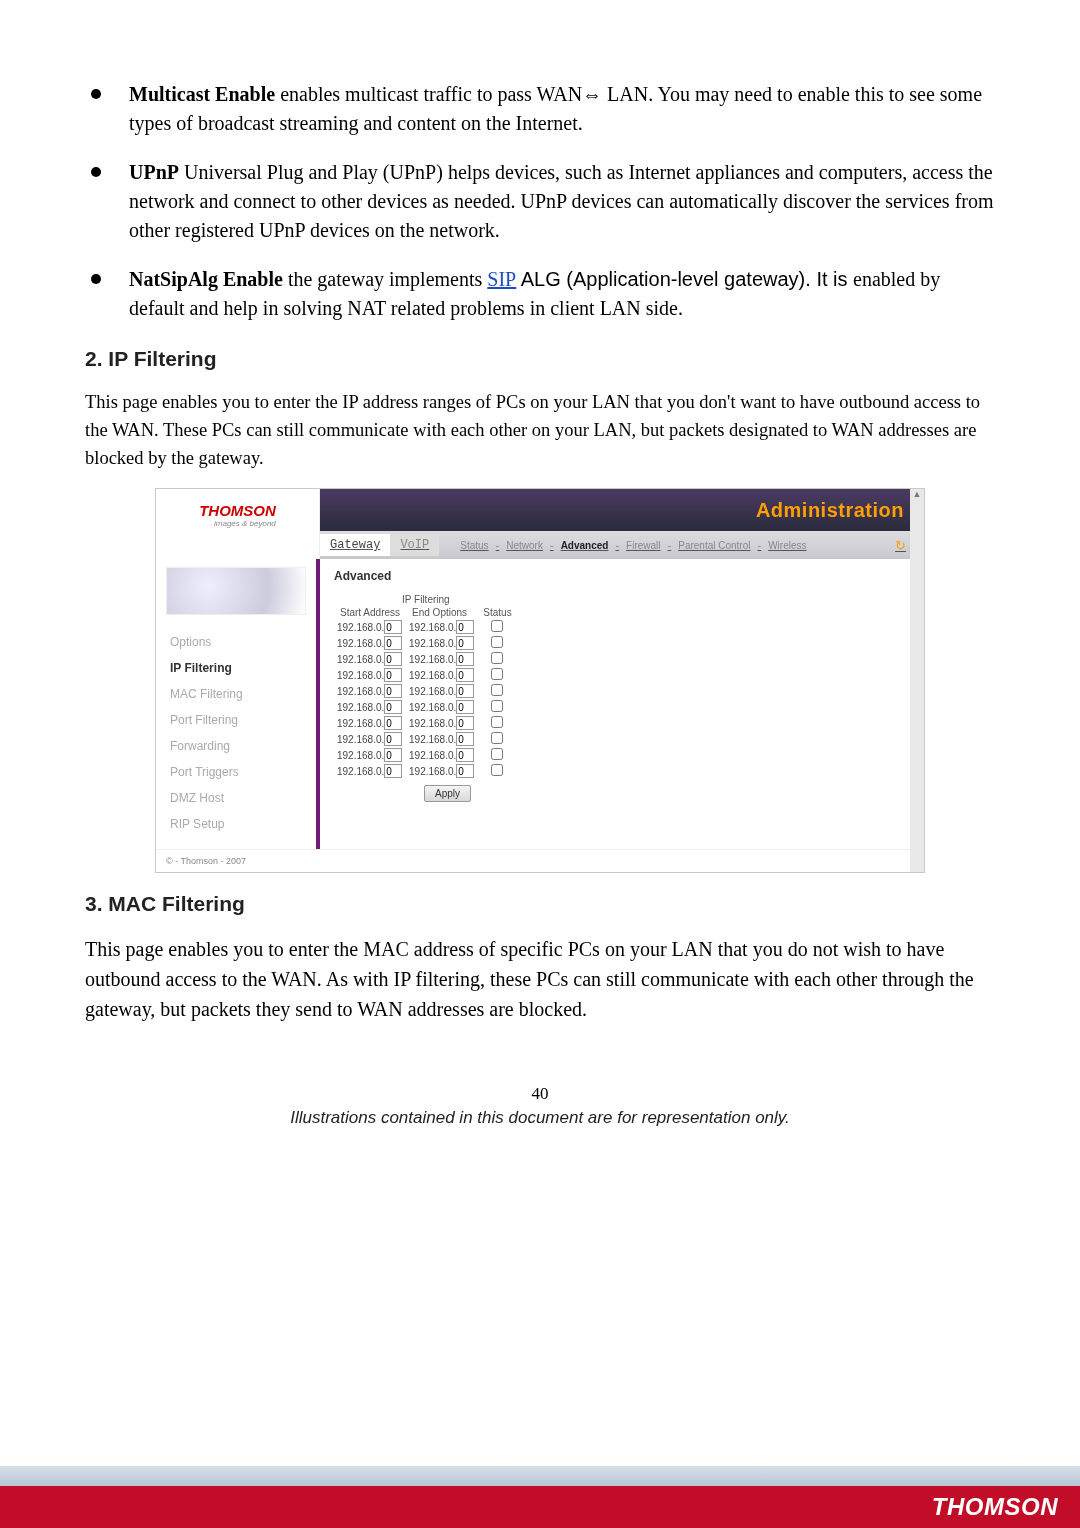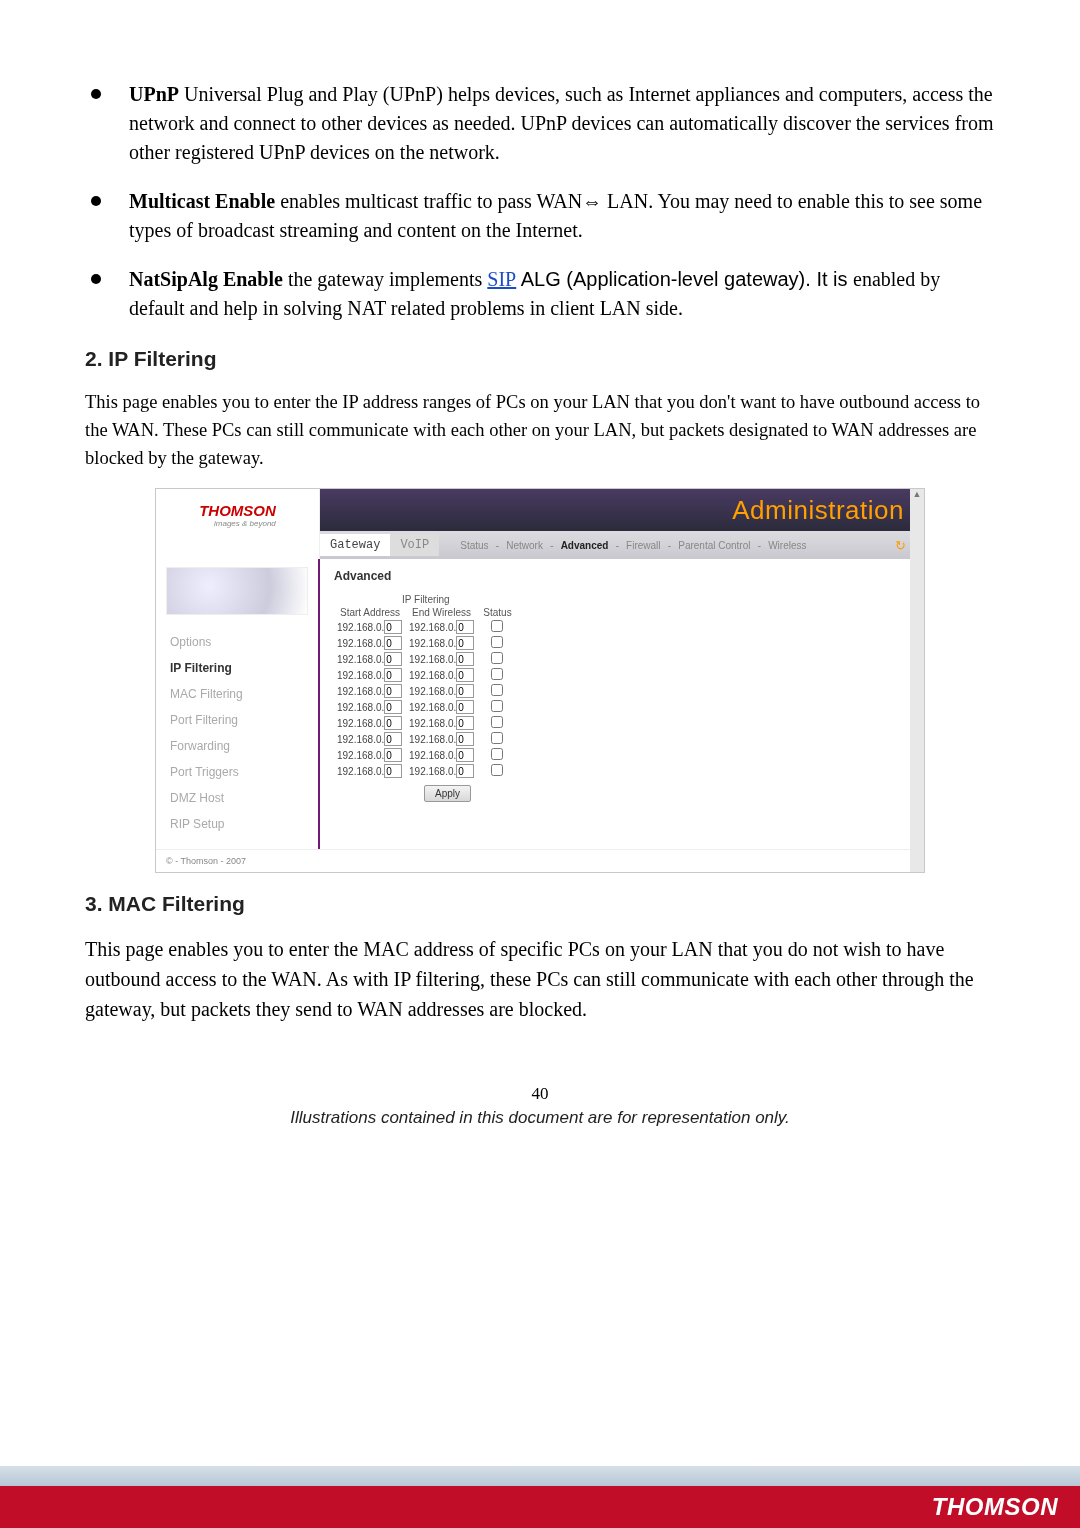--- a/index.html
+++ b/index.html
@@ -100,39 +100,40 @@
       flex: 1;
       background: linear-gradient(180deg, #4a3a62 0%, #2b2b3b 100%);
       display: flex;
       align-items: center;
       justify-content: flex-end;
       padding-right: 20px;
     }
     .shot-header-right .admin {
       font-family: "Segoe UI", Arial, sans-serif;
       color: #ff9f00;
-      font-size: 26px;
-      font-weight: 400;
+      font-size: 20px;
+      font-weight: 700;
       letter-spacing: 0.5px;
     }
     .shot-scroll {
       position: absolute;
       right: 0; top: 0;
       width: 14px;
       height: 100%;
       background: #e8e8e8;
       display:flex;
       align-items:flex-start;
       justify-content:center;
       font-size:9px;
       color:#777;
     }
     .shot-tabs-row {
       display: flex;
       height: 28px;
+      text-decoration: underline;
     }
     .shot-tabs-left { width: 164px; border-right: 1px solid #eee; }
     .shot-tabs {
       flex: 1;
       background: linear-gradient(180deg,#dcdce0,#c8c8cf);
       display: flex;
       align-items: center;
       font-size: 11px;
       color: #888;
     }
@@ -144,21 +145,21 @@
       font-size: 12px;
     }
     .shot-tabs .sub-tab { padding: 4px 7px; font-size: 10px; }
     .shot-tabs .sub-active { color: #222; font-weight: 600; }
     .shot-body {
       display: flex;
       min-height: 290px;
     }
     .shot-nav {
       width: 164px;
-      border-right: 2px solid #701a75;
+      border-right: 4px solid #701a75;
       padding-top: 6px;
       font-family: Verdana, sans-serif;
     }
     .shot-nav .nav-img {
       height: 48px;
       margin: 2px 10px 14px 10px;
       background: radial-gradient(circle at 30% 40%, #eef 0%, #ccd 60%, #fff 100%);
       border: 1px solid #eee;
     }
     .shot-nav .nav-item {
@@ -272,24 +273,24 @@
     }
     .arrow-bi { font-weight: normal; }
   </style>
 </head>
 <body>
 
 <div class="page">
 
   <ul class="bullets">
     <li>
-      <span class="term">UPnP</span><span> Universal Plug and Play (UPnP) helps devices, such as Internet appliances and computers, access the network and connect to other devices as needed. UPnP devices can automatically discover the services from other registered UPnP devices on the network.</span>
+      <span class="term">Multicast Enable</span><span> enables multicast traffic to pass WAN</span><span class="arrow-bi">⇔</span><span> LAN. You may need to enable this to see some types of broadcast streaming and content on the Internet.</span>
     </li>
     <li>
-      <span class="term">Multicast Enable</span><span> enables multicast traffic to pass WAN</span><span class="arrow-bi">⇔</span><span> LAN. You may need to enable this to see some types of broadcast streaming and content on the Internet.</span>
+      <span class="term">UPnP</span><span> Universal Plug and Play (UPnP) helps devices, such as Internet appliances and computers, access the network and connect to other devices as needed. UPnP devices can automatically discover the services from other registered UPnP devices on the network.</span>
     </li>
     <li>
       <span class="term">NatSipAlg Enable</span><span> the gateway implements </span><a href="#" class="link-sip">SIP</a><span class="segoe"> ALG (Application-level gateway). It is </span><span>enabled by default and help in solving NAT related problems in client LAN side.</span>
     </li>
   </ul>
 
   <h2 class="section">2. IP Filtering</h2>
   <p class="body">This page enables you to enter the IP address ranges of PCs on your LAN that you don't want to have outbound access to the WAN. These PCs can still communicate with each other on your LAN, but packets designated to WAN addresses are blocked by the gateway.</p>
 
   <div class="shot-wrap">
@@ -343,21 +344,21 @@
       <div class="shot-main">
         <div class="panel-title">Advanced</div>
 
         <table class="ipfilter">
           <thead>
             <tr>
               <th colspan="3" style="text-align:center;">IP Filtering</th>
             </tr>
             <tr>
               <th>Start Address</th>
-              <th>End Wireless</th>
+              <th>End Options</th>
               <th>Status</th>
             </tr>
           </thead>
           <tbody id="ip-rows">
               <tr>
                 <td><span class="ip-prefix">192.168.0.</span><input class="ip-octet" value="0" style=""></td>
                 <td><span class="ip-prefix">192.168.0.</span><input class="ip-octet" value="0" style=""></td>
                 <td style="text-align:center;"><input type="checkbox" class="chk" style=""></td>
               </tr>
               <tr>

